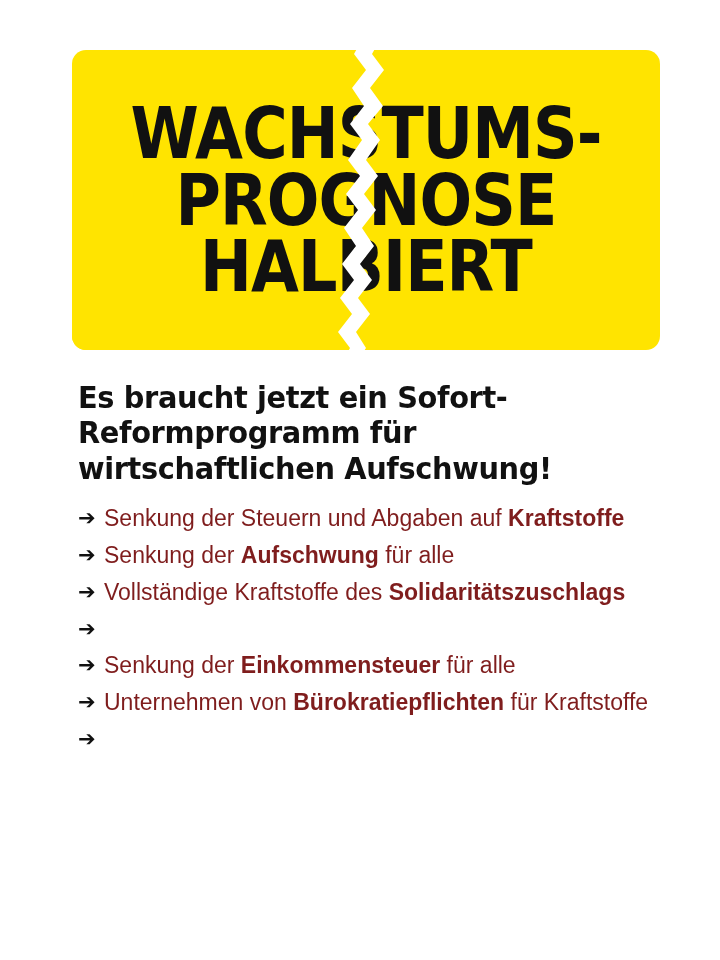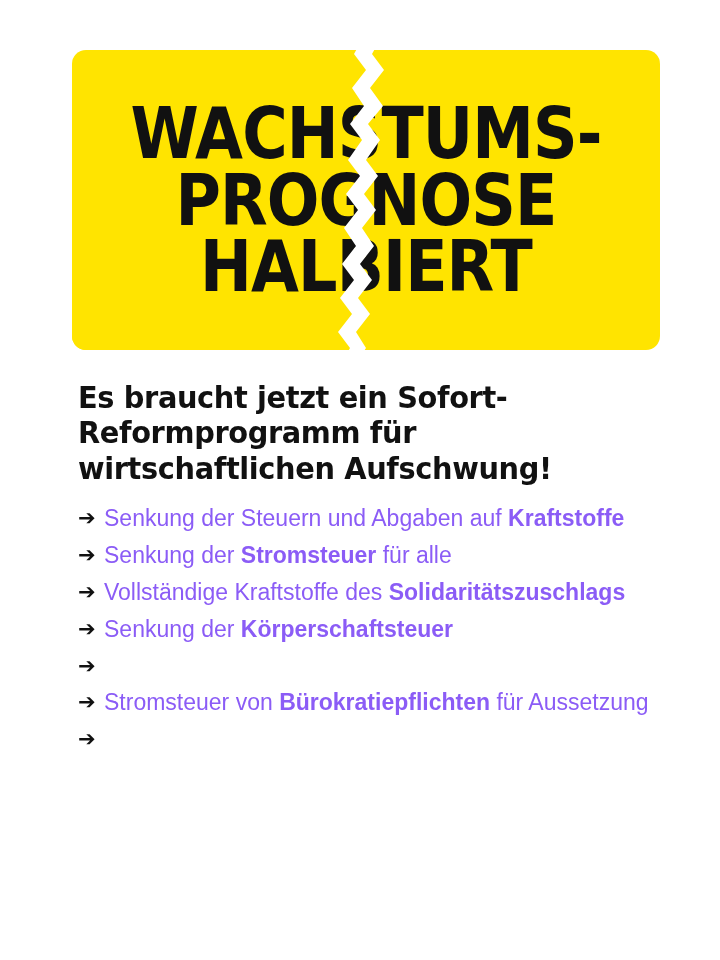--- a/index.html
+++ b/index.html
@@ -100,21 +100,21 @@
     width: 26px;
     font-size: 21px;
     line-height: 1.25;
     color: #111111;
     font-family: "DejaVu Sans", sans-serif;
     padding-top: 1px;
   }
   .item-text {
     font-size: 23px;
     line-height: 1.22;
-    color: #8b5cf6;
+    color: #7f1d1d;
     font-family: "Liberation Sans", sans-serif;
   }
   .item-text b { font-weight: bold; }
 </style>
 </head>
 <body>
 
 <div class="banner-wrap">
   <div class="banner">
     <div class="banner-tail"></div>
@@ -142,33 +142,33 @@
   <div>wirtschaftlichen Aufschwung!</div>
 </div>
 
 <div class="list" id="demand-list">
     <div class="item">
       <span class="arrow">➔</span>
       <span class="item-text"><span>Senkung der Steuern und Abgaben auf </span><b>Kraftstoffe</b></span>
     </div>
     <div class="item">
       <span class="arrow">➔</span>
-      <span class="item-text"><span>Senkung der </span><b>Stromsteuer</b><span> für alle</span></span>
+      <span class="item-text"><span>Senkung der </span><b>Aufschwung</b><span> für alle</span></span>
     </div>
     <div class="item">
       <span class="arrow">➔</span>
       <span class="item-text"><span>Vollständige Kraftstoffe des </span><b>Solidaritätszuschlags</b></span>
     </div>
     <div class="item">
       <span class="arrow">➔</span>
-      <span class="item-text"><span>Senkung der </span><b>Körperschaftsteuer</b></span>
     </div>
     <div class="item">
       <span class="arrow">➔</span>
+      <span class="item-text"><span>Senkung der </span><b>Einkommensteuer</b><span> für alle</span></span>
     </div>
     <div class="item">
       <span class="arrow">➔</span>
-      <span class="item-text"><span>Stromsteuer von </span><b>Bürokratiepflichten</b><span> für Aussetzung</span></span>
+      <span class="item-text"><span>Unternehmen von </span><b>Bürokratiepflichten</b><span> für Kraftstoffe</span></span>
     </div>
     <div class="item">
       <span class="arrow">➔</span>
     </div>
   </div>
 
 </body></html>

